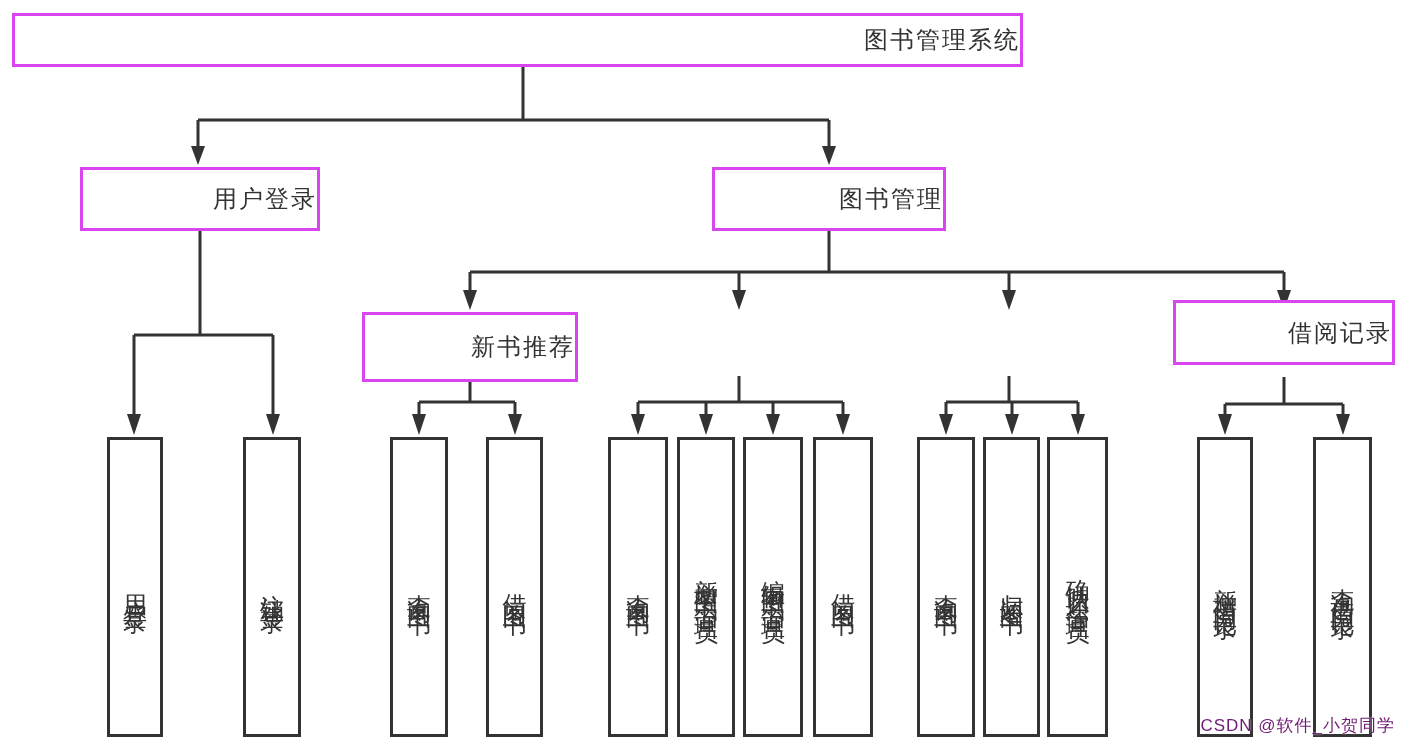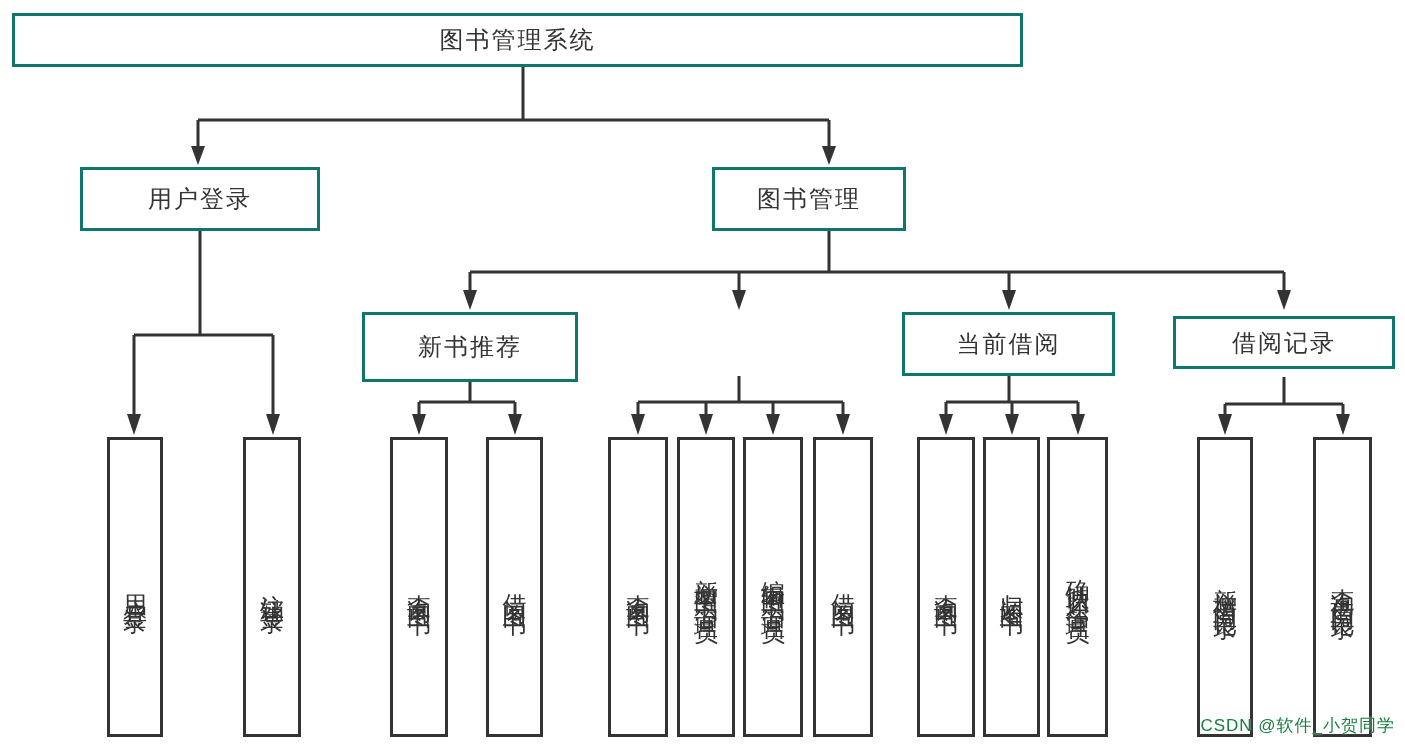--- a/index.html
+++ b/index.html
@@ -4,36 +4,36 @@
 <style>
   html,body{margin:0;padding:0;background:#ffffff;}
   .canvas{
     position:relative;width:1405px;height:747px;background:#ffffff;overflow:hidden;
     font-family:"Liberation Sans","DejaVu Sans",sans-serif;color:#333333;
   }
   .connectors{position:absolute;left:0;top:0;width:1405px;height:747px;}
   .connectors line,.connectors path{stroke:#333333;stroke-width:3;fill:none;}
   .connectors polygon{fill:#333333;stroke:none;}
   .hbox{
-    position:absolute;box-sizing:border-box;border:3px solid #0f766e;background:#ffffff;
-    display:flex;align-items:center;justify-content:center;
+    position:absolute;box-sizing:border-box;border:3px solid #d946ef;background:#ffffff;
+    display:flex;align-items:center;justify-content:flex-end;
     font-size:24px;letter-spacing:2px;white-space:nowrap;
   }
   .vbox{
     position:absolute;box-sizing:border-box;border:3px solid #333333;background:#ffffff;
     top:437px;height:300px;
     display:flex;align-items:center;justify-content:center;
   }
   .vbox span{
     writing-mode:vertical-rl;text-orientation:mixed;
     font-size:24px;letter-spacing:6px;line-height:1;color:#333333;
   }
   .watermark{
     position:absolute;top:714px;right:10px;
-    font-size:17px;letter-spacing:1px;color:#15803d;
+    font-size:17px;letter-spacing:1px;color:#701a75;
     text-shadow:0 0 2px #ffffff;white-space:nowrap;
   }
 </style>
 </head>
 <body>
 
 <div class="canvas">
 
   <svg class="connectors" width="1405" height="747" viewBox="0 0 1405 747" aria-hidden="true">
 
@@ -85,31 +85,28 @@
     </g>
   </svg>
 
   <div class="hbox" style="left:12px;top:13px;width:1011px;height:54px;">
     <span>图书管理系统</span>
   </div>
 
   <div class="hbox" style="left:80px;top:167px;width:240px;height:64px;">
     <span>用户登录</span>
   </div>
-  <div class="hbox" style="left:712px;top:167px;width:194px;height:64px;">
+  <div class="hbox" style="left:712px;top:167px;width:234px;height:64px;">
     <span>图书管理</span>
   </div>
 
   <div class="hbox" style="left:362px;top:312px;width:216px;height:70px;">
     <span>新书推荐</span>
   </div>
-  <div class="hbox" style="left:902px;top:312px;width:213px;height:64px;">
-    <span>当前借阅</span>
-  </div>
-  <div class="hbox" style="left:1173px;top:316px;width:222px;height:53px;font-family:Liberation Serif, serif;">
+  <div class="hbox" style="left:1173px;top:300px;width:222px;height:65px;font-family:Liberation Serif, serif;">
     <span>借阅记录</span>
   </div>
 
   <div class="vbox" style="left:107px;width:56px;">
     <span>用户登录</span>
   </div>
   <div class="vbox" style="left:243px;width:58px;">
     <span>注销登录</span>
   </div>
 

